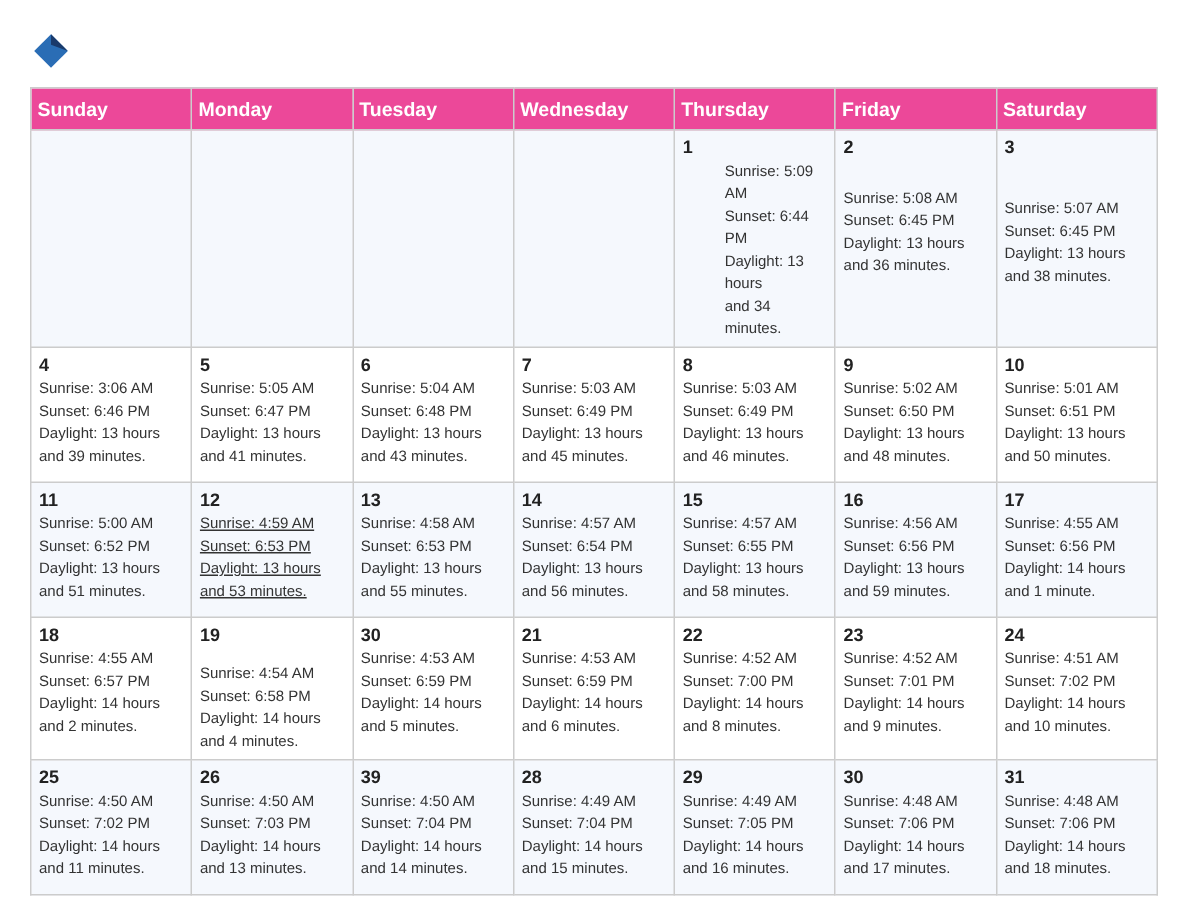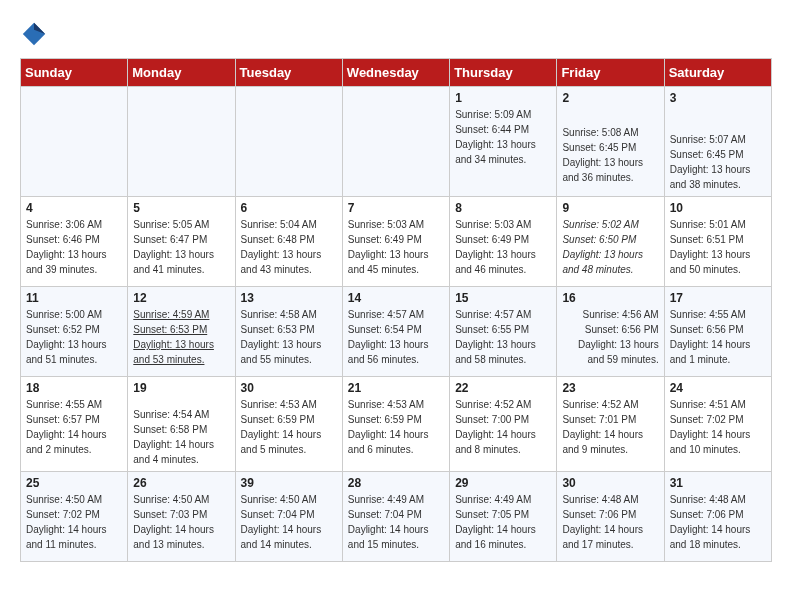--- a/index.html
+++ b/index.html
@@ -44,21 +44,21 @@
     .location {
       font-size: 14px;
       color: #444;
     }
     table {
       width: 100%;
       border-collapse: collapse;
       table-layout: fixed;
     }
     thead th {
-      background: #b91c1c;
+      background: #ec4899;
       color: #fff;
       padding: 6px 4px;
       font-size: 13px;
       font-weight: bold;
       text-align: left;
       border: 1px solid #ccc;
     }
     tbody td {
       vertical-align: top;
       border: 1px solid #ccc;
@@ -121,21 +121,21 @@
       </tr>
   </thead>
   <tbody id="calendar-body">
       <tr>
         <td class="empty"></td>
         <td class="empty"></td>
         <td class="empty"></td>
         <td class="empty"></td>
         <td>
           <div class="day-num">1</div>
-          <div class="day-detail" style="white-space: pre-line;">Sunrise: 5:09 AM
+          <div class="day-detail" style="white-space: pre-line; margin-left: 28px;">Sunrise: 5:09 AM
 Sunset: 6:44 PM
 Daylight: 13 hours
 and 34 minutes.</div>
         </td>
         <td>
           <div class="day-num">2</div>
           <div class="day-detail" style="white-space: pre-line; margin-top: 20px;">Sunrise: 5:08 AM
 Sunset: 6:45 PM
 Daylight: 13 hours
 and 36 minutes.</div>
@@ -179,21 +179,21 @@
         </td>
         <td>
           <div class="day-num">8</div>
           <div class="day-detail" style="white-space: pre-line;">Sunrise: 5:03 AM
 Sunset: 6:49 PM
 Daylight: 13 hours
 and 46 minutes.</div>
         </td>
         <td>
           <div class="day-num">9</div>
-          <div class="day-detail" style="white-space: pre-line; font-style: italic;">Sunrise: 5:02 AM
+          <div class="day-detail" style="white-space: pre-line;">Sunrise: 5:02 AM
 Sunset: 6:50 PM
 Daylight: 13 hours
 and 48 minutes.</div>
         </td>
         <td>
           <div class="day-num">10</div>
           <div class="day-detail" style="white-space: pre-line;">Sunrise: 5:01 AM
 Sunset: 6:51 PM
 Daylight: 13 hours
 and 50 minutes.</div>
@@ -230,21 +230,21 @@
         </td>
         <td>
           <div class="day-num">15</div>
           <div class="day-detail" style="white-space: pre-line;">Sunrise: 4:57 AM
 Sunset: 6:55 PM
 Daylight: 13 hours
 and 58 minutes.</div>
         </td>
         <td>
           <div class="day-num">16</div>
-          <div class="day-detail" style="white-space: pre-line; text-align: right;">Sunrise: 4:56 AM
+          <div class="day-detail" style="white-space: pre-line;">Sunrise: 4:56 AM
 Sunset: 6:56 PM
 Daylight: 13 hours
 and 59 minutes.</div>
         </td>
         <td>
           <div class="day-num">17</div>
           <div class="day-detail" style="white-space: pre-line;">Sunrise: 4:55 AM
 Sunset: 6:56 PM
 Daylight: 14 hours
 and 1 minute.</div>

